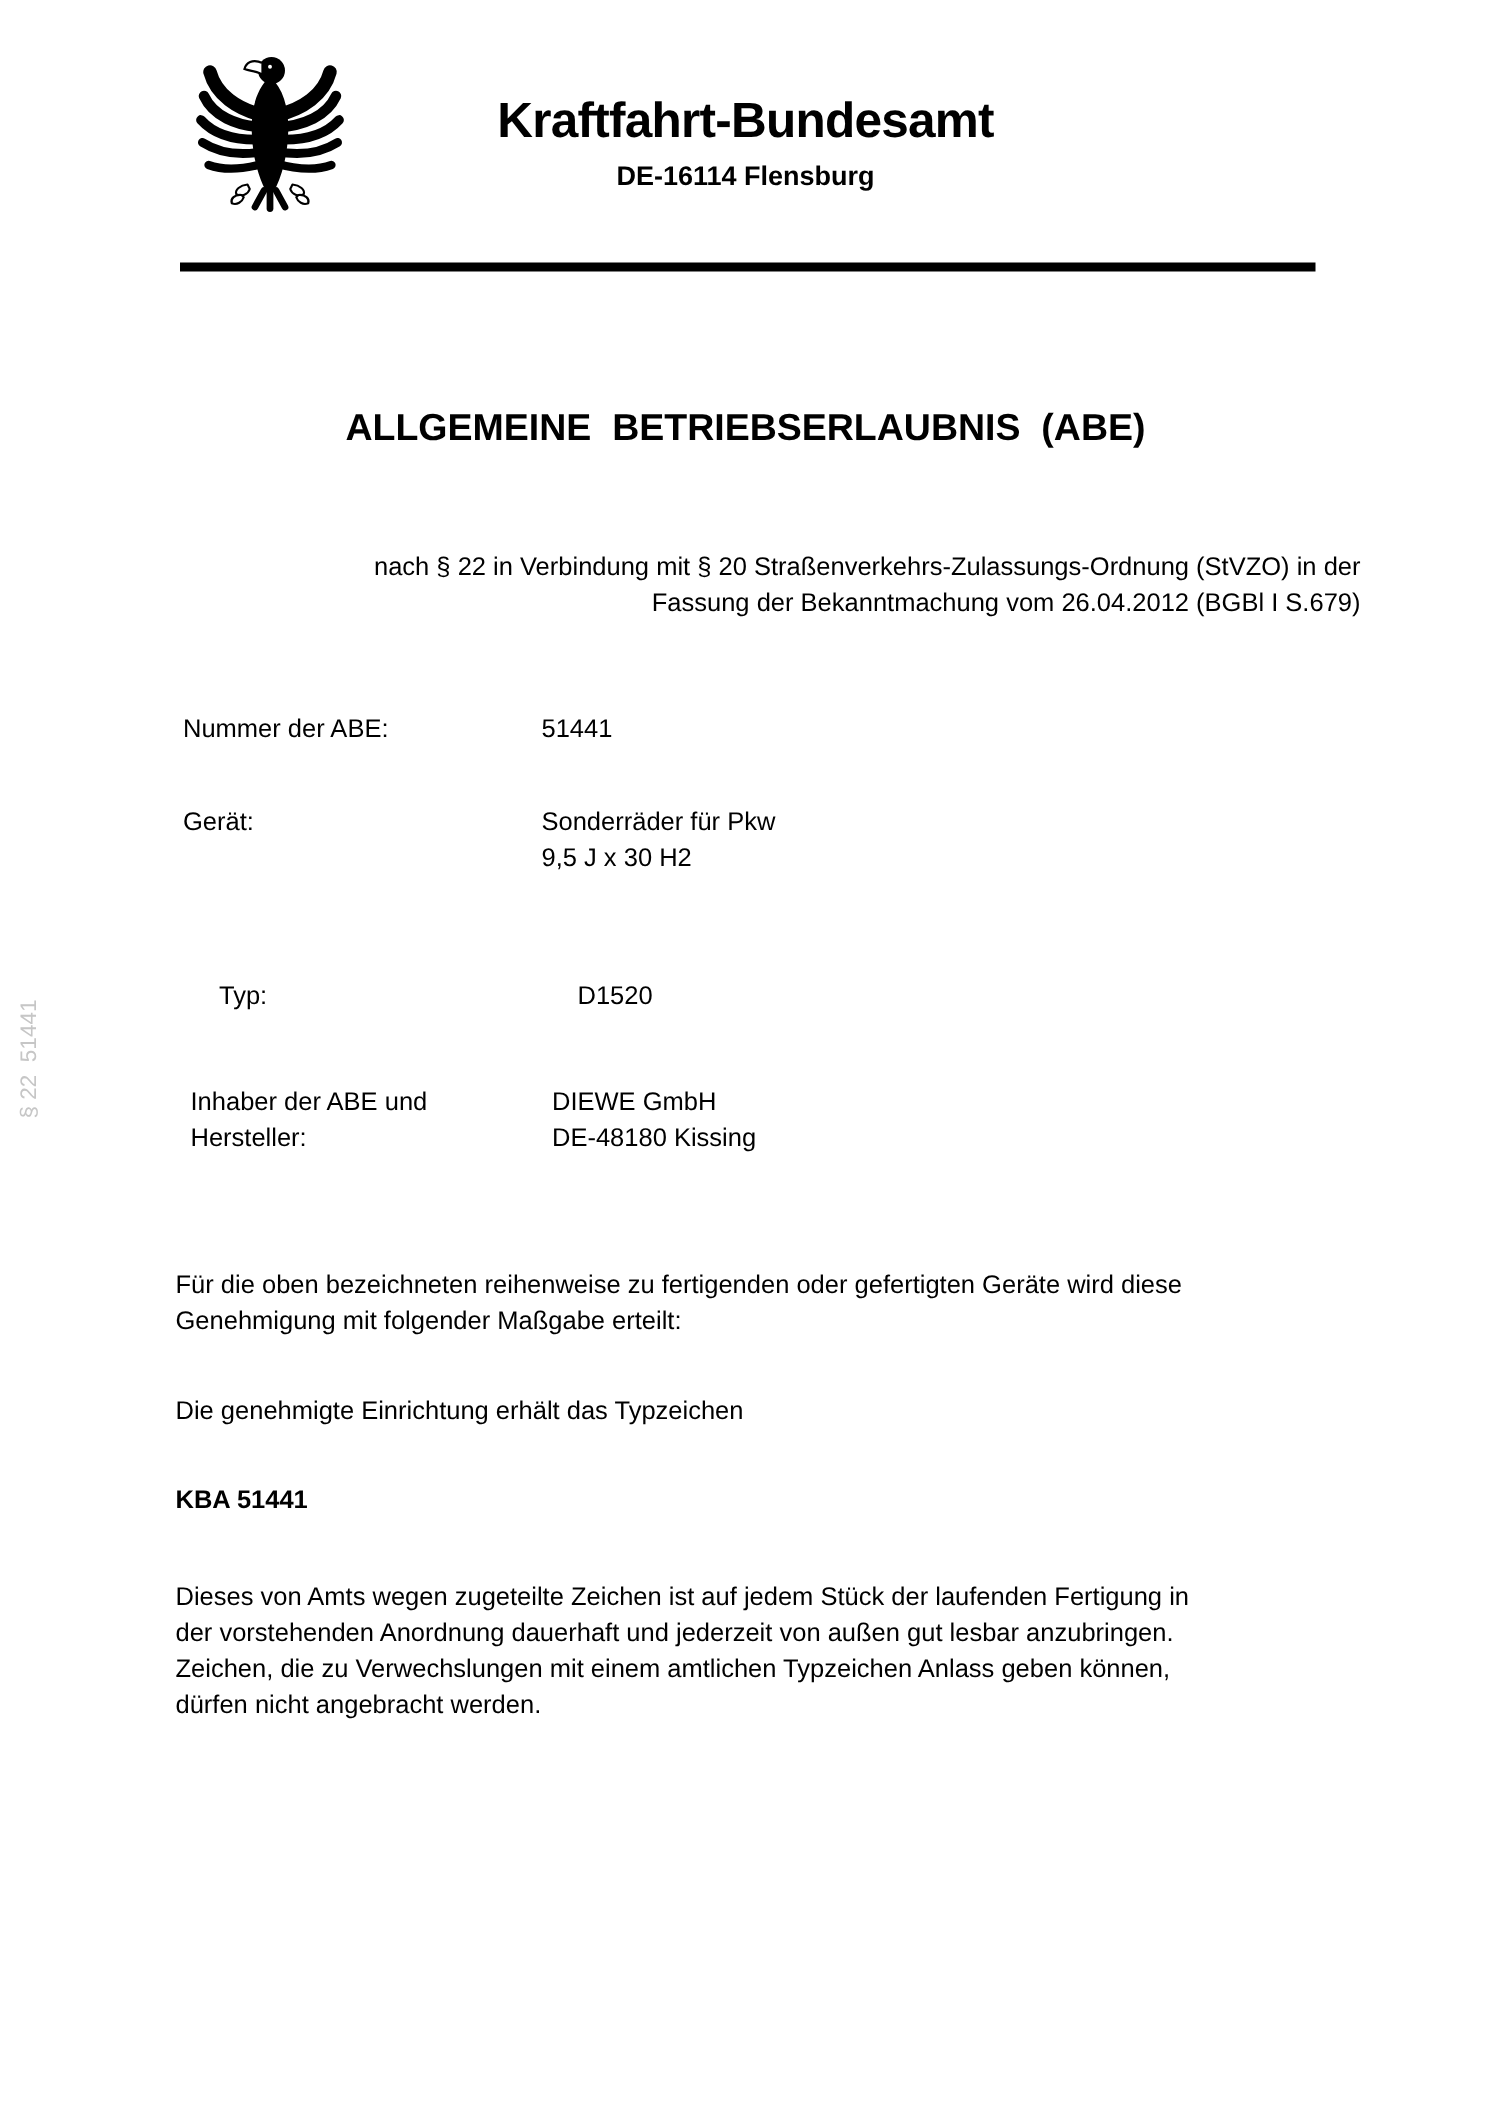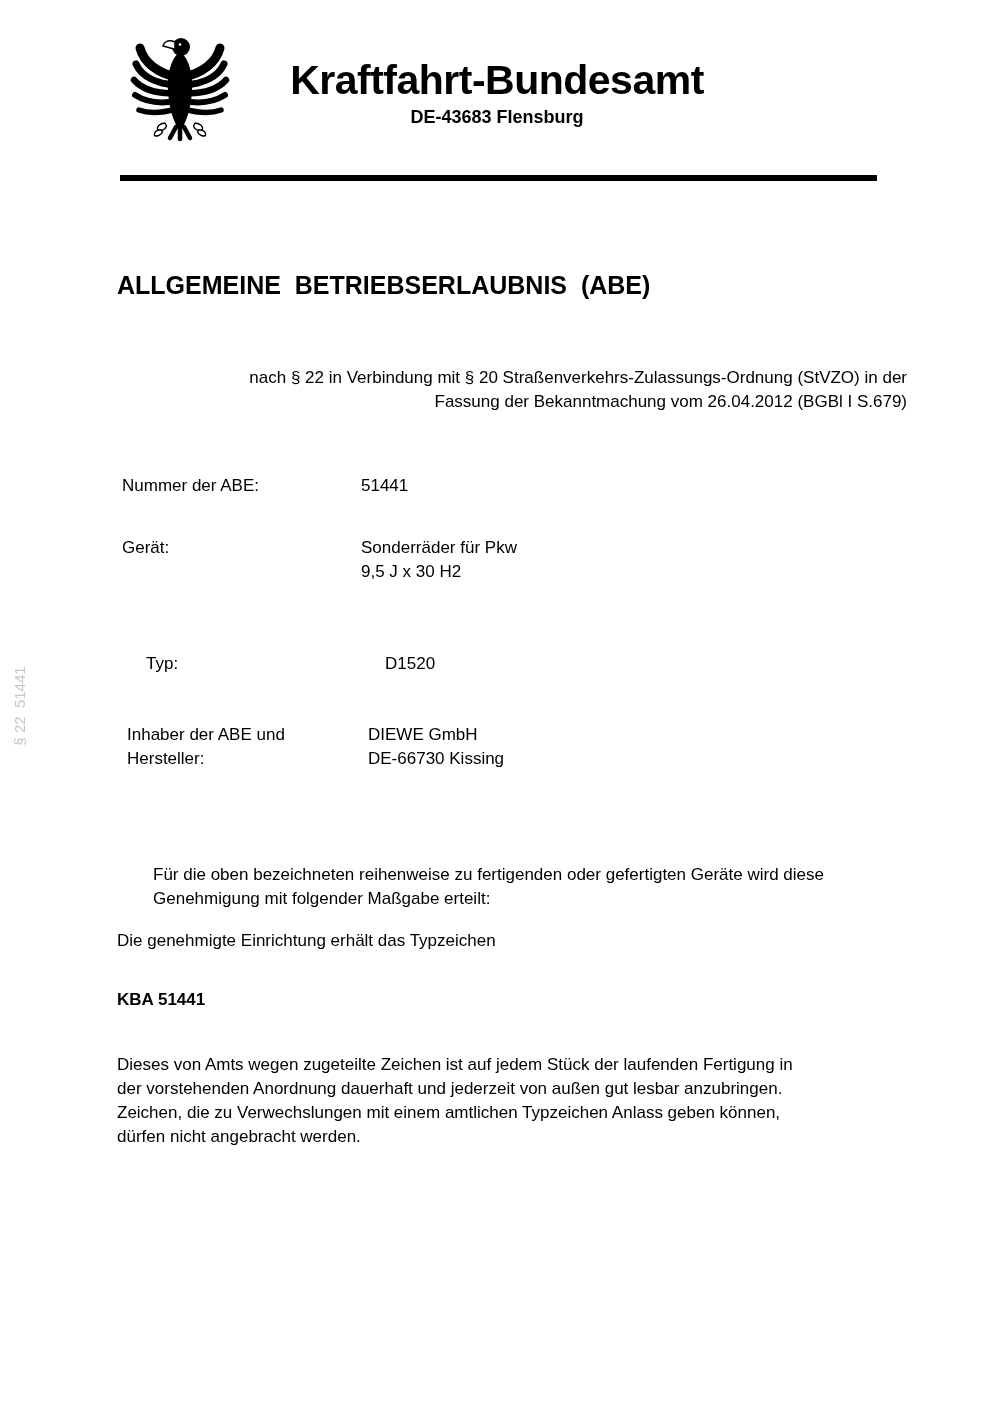--- a/index.html
+++ b/index.html
@@ -22,21 +22,21 @@
     height: 108px;
   }
   .hdr-text {
     position: absolute;
     left: 247px;
     top: 58px;
     width: 500px;
     text-align: center;
   }
   .hdr-title {
-    font-size: 41px;
+    font-size: 33px;
     font-weight: bold;
     line-height: 44px;
     letter-spacing: -0.5px;
     white-space: nowrap;
   }
   .hdr-sub {
     font-size: 18px;
     font-weight: bold;
     line-height: 22px;
     margin-top: 4px;
@@ -63,36 +63,36 @@
     text-align: center;
     white-space: pre;
   }
   
   .doc-title {
     position: absolute;
     left: 117px;
     top: 271px;
     width: 760px;
     margin: 0;
-    text-align: left;
+    text-align: center;
     font-size: 25px;
     font-weight: bold;
     white-space: pre-wrap;
   }
   .para {
     position: absolute;
     left: 117px;
     width: 790px;
     margin: 0;
     font-size: 17px;
     line-height: 24px;
     white-space: pre-wrap;
   }
   .para-legal   { top: 366px; text-align: right; }
-  .para-grant   { top: 863px; margin-left: 36px; }
+  .para-grant   { top: 845px; }
   .para-intro   { top: 929px; }
   .para-marking { top: 1053px; }
   .typemark {
     position: absolute;
     left: 117px;
     top: 988px;
     width: 760px;
     text-align: left;
     font-size: 17px;
     font-weight: bold;
@@ -155,21 +155,21 @@
         <path d="M35 88 c -5 0.5 -8.5 3.5 -7.5 6.5 c 3.5 2 8 0 9 -3.5 z"></path>
         <path d="M31 95 c -4.5 -0.5 -7.5 2.5 -6.5 5.5 c 3.5 1.5 7 -1 8 -4 z"></path>
         <path d="M65 88 c 5 0.5 8.5 3.5 7.5 6.5 c -3.5 2 -8 0 -9 -3.5 z"></path>
         <path d="M69 95 c 4.5 -0.5 7.5 2.5 6.5 5.5 c -3.5 1.5 -7 -1 -8 -4 z"></path>
       </g>
     </svg>
   </div>
 
   <div class="hdr-text">
     <div class="hdr-title">Kraftfahrt-Bundesamt</div>
-    <div class="hdr-sub">DE-43683 Flensburg</div>
+    <div class="hdr-sub">DE-16114 Flensburg</div>
   </div>
 
   <div class="rule"></div>
 
   <h1 class="doc-title">ALLGEMEINE  BETRIEBSERLAUBNIS  (ABE)</h1>
 
   <p class="para para-legal">nach § 22 in Verbindung mit § 20 Straßenverkehrs-Zulassungs-Ordnung (StVZO) in der
 Fassung der Bekanntmachung vom 26.04.2012 (BGBl I S.679)</p>
 
   <div class="flabel f0">Nummer der ABE:</div>
@@ -178,21 +178,21 @@
   <div class="flabel f1">Gerät:</div>
   <div class="fvalue f1">Sonderräder für Pkw
 9,5 J x 30 H2</div>
 
   <div class="flabel f2">Typ:</div>
   <div class="fvalue f2">D1520</div>
 
   <div class="flabel f3">Inhaber der ABE und
 Hersteller:</div>
   <div class="fvalue f3">DIEWE GmbH
-DE-66730 Kissing</div>
+DE-48180 Kissing</div>
 
   <p class="para para-grant">Für die oben bezeichneten reihenweise zu fertigenden oder gefertigten Geräte wird diese
 Genehmigung mit folgender Maßgabe erteilt:</p>
 
   <p class="para para-intro">Die genehmigte Einrichtung erhält das Typzeichen</p>
 
   <div class="typemark">KBA 51441</div>
 
   <p class="para para-marking">Dieses von Amts wegen zugeteilte Zeichen ist auf jedem Stück der laufenden Fertigung in
 der vorstehenden Anordnung dauerhaft und jederzeit von außen gut lesbar anzubringen.

